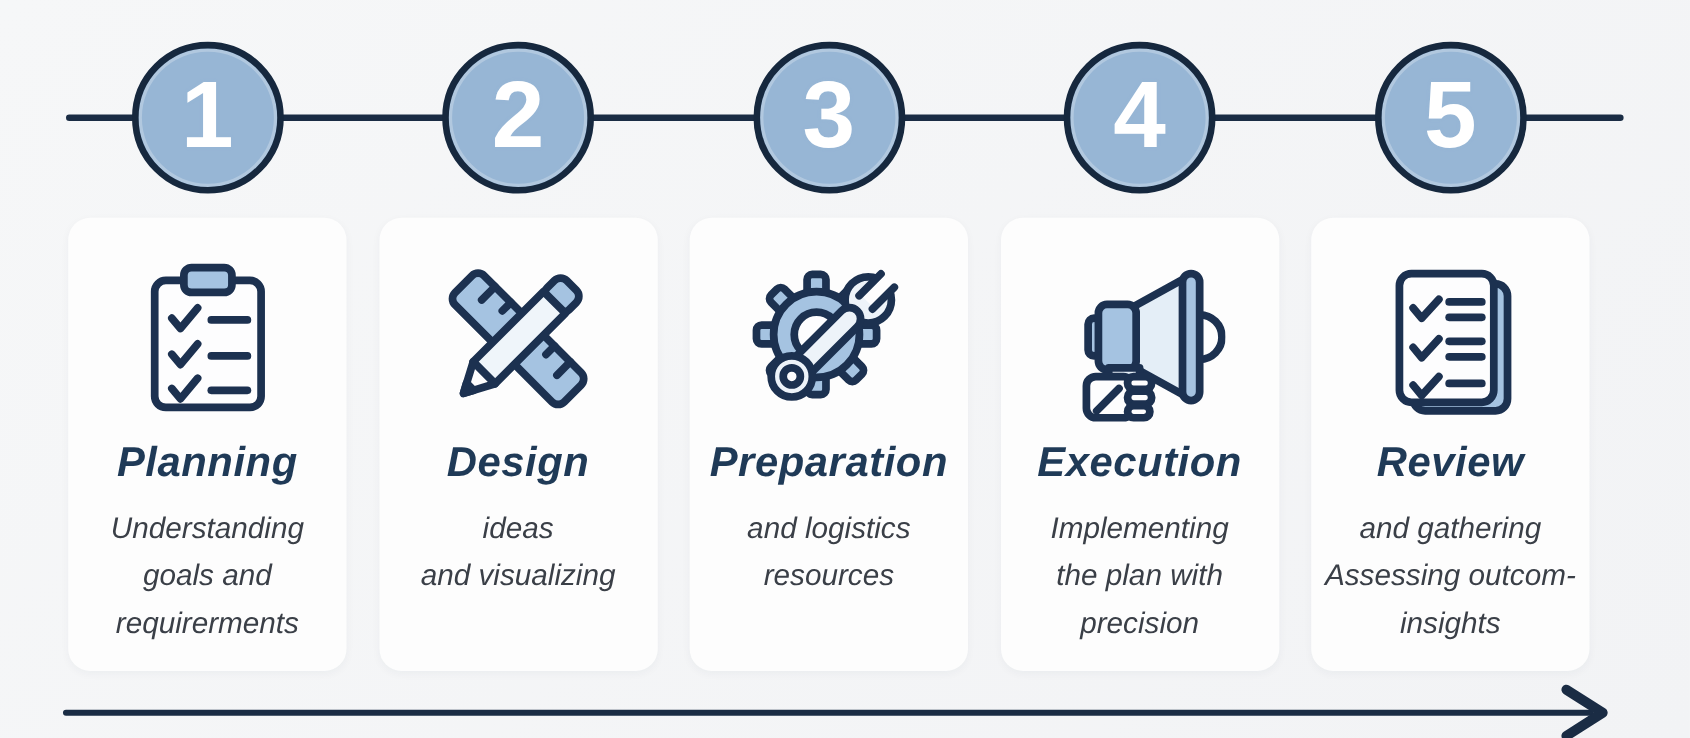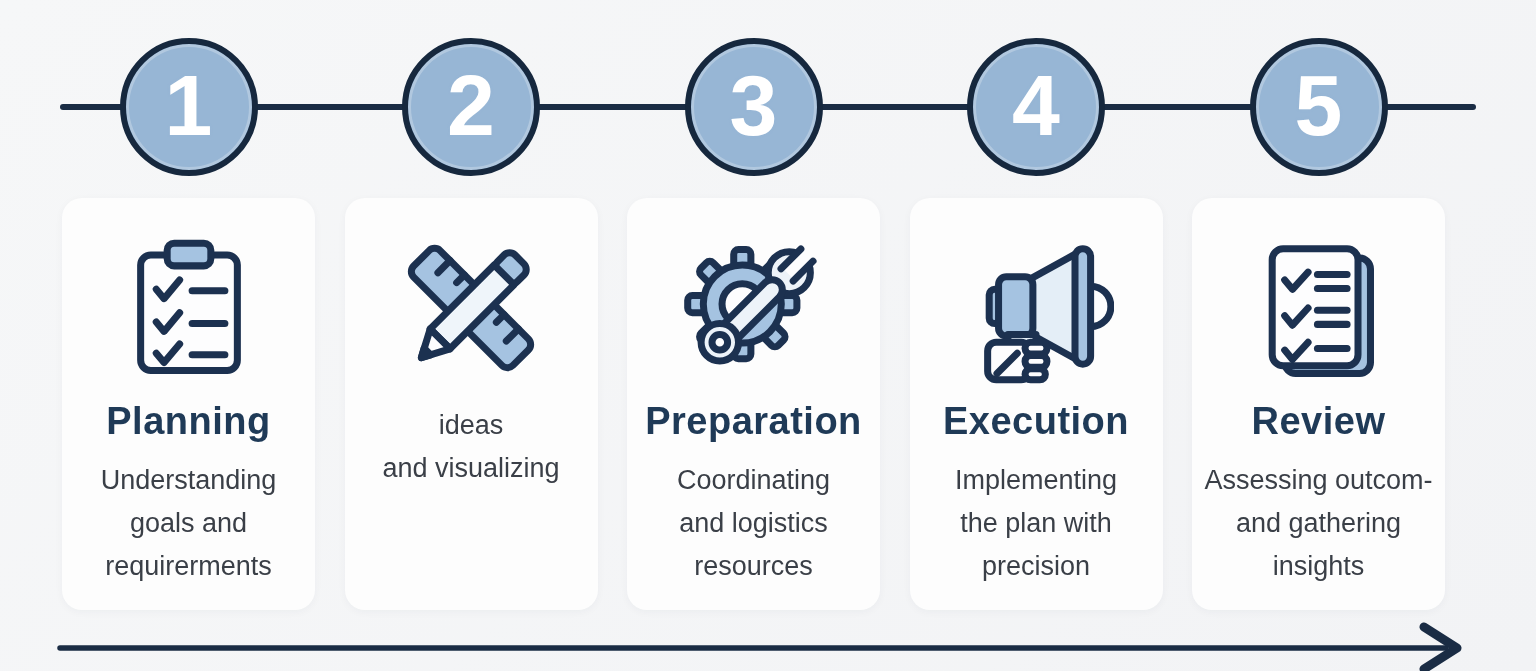--- a/index.html
+++ b/index.html
@@ -23,21 +23,21 @@
     display:flex;align-items:center;justify-content:center;
     box-shadow:inset 0 0 0 3px rgba(255,255,255,.25);
   }
   .step-number{
     color:#ffffff;font-size:86px;font-weight:bold;line-height:1;
     text-shadow:0 0 3px rgba(151,182,213,.9);
     transform:translateY(-2px);
   }
 
   
-  .cards-row{position:absolute;top:198px;left:62px;right:91px;display:flex;justify-content:space-between;}
+  .cards-row{position:absolute;top:198px;left:62px;right:91px;display:flex;justify-content:space-between;font-style:italic;}
   .card{
     width:253px;height:412px;background:#fdfdfd;border-radius:20px;
     box-shadow:0 2px 8px rgba(30,50,80,.04);
     display:flex;flex-direction:column;align-items:center;
     box-sizing:border-box;padding-top:30px;text-align:center;
   }
   .icon-wrap{width:160px;height:160px;display:flex;align-items:center;justify-content:center;}
   .icon-wrap svg{width:156px;height:156px;}
   .step-title{
     margin:12px 0 0 0;font-size:38px;font-weight:bold;color:#1f3a57;letter-spacing:.5px;
@@ -118,20 +118,21 @@
             <line x1="124" y1="162" x2="102" y2="162"></line>
           </g>
           <g transform="rotate(45 100 100)">
             <rect x="82" y="12" width="36" height="32" rx="10" fill="#a5c3e1"></rect>
             <rect x="82" y="40" width="36" height="116" fill="#eff5fa"></rect>
             <polygon points="82,156 118,156 100,190" fill="#fdfdfe"></polygon>
             <polygon points="94,179 106,179 100,190" fill="#1c3150"></polygon>
           </g>
         </svg>
       </div>
+      <h2 class="step-title">Design</h2>
       <p class="step-desc">
         <span>ideas</span>
         <span>and visualizing</span>
       </p>
     </div>
 
     <div class="card">
       <div class="icon-wrap">
         <svg viewBox="0 0 200 200" fill="none" stroke="#1c3150" stroke-width="9" stroke-linecap="round" stroke-linejoin="round">
           <g>
@@ -152,21 +153,20 @@
             <line x1="89" y1="4" x2="89" y2="40"></line>
             <line x1="111" y1="4" x2="111" y2="40"></line>
             <rect x="87" y="54" width="26" height="104" rx="13" fill="#edf3f9"></rect>
             <circle cx="100" cy="162" r="24" fill="#edf3f9"></circle>
             <circle cx="100" cy="162" r="10" fill="#fdfdfe"></circle>
           </g>
         </svg>
       </div>
       <h2 class="step-title">Preparation</h2>
       <p class="step-desc">
-        <span>Coordinating</span>
         <span>and logistics</span>
         <span>resources</span>
       </p>
     </div>
 
     <div class="card">
       <div class="icon-wrap">
         <svg viewBox="0 0 200 200" fill="none" stroke="#1c3150" stroke-width="9" stroke-linecap="round" stroke-linejoin="round">
           <path d="M 170 72 A 26 26 0 0 1 170 124" fill="none"></path>
           <polygon points="94,62 152,30 152,166 94,134" fill="#e4eef7"></polygon>
@@ -199,22 +199,22 @@
           <line x1="98" y1="75" x2="136" y2="75"></line>
           <polyline points="56,110 66,122 86,100"></polyline>
           <line x1="98" y1="103" x2="136" y2="103"></line>
           <line x1="98" y1="121" x2="136" y2="121"></line>
           <polyline points="56,154 66,166 86,144"></polyline>
           <line x1="98" y1="152" x2="136" y2="152"></line>
         </svg>
       </div>
       <h2 class="step-title">Review</h2>
       <p class="step-desc">
+        <span>and gathering</span>
         <span>Assessing outcom-</span>
-        <span>and gathering</span>
         <span>insights</span>
       </p>
     </div>
 
   </div>
 
   <svg class="bottom-arrow" viewBox="0 0 1536 50" fill="none" stroke="#1a2c44" stroke-linecap="round" stroke-linejoin="round">
     <line x1="60" y1="27" x2="1446" y2="27" stroke-width="5.5"></line>
     <polyline points="1424,6 1457,27 1424,48" stroke-width="9"></polyline>
   </svg>

